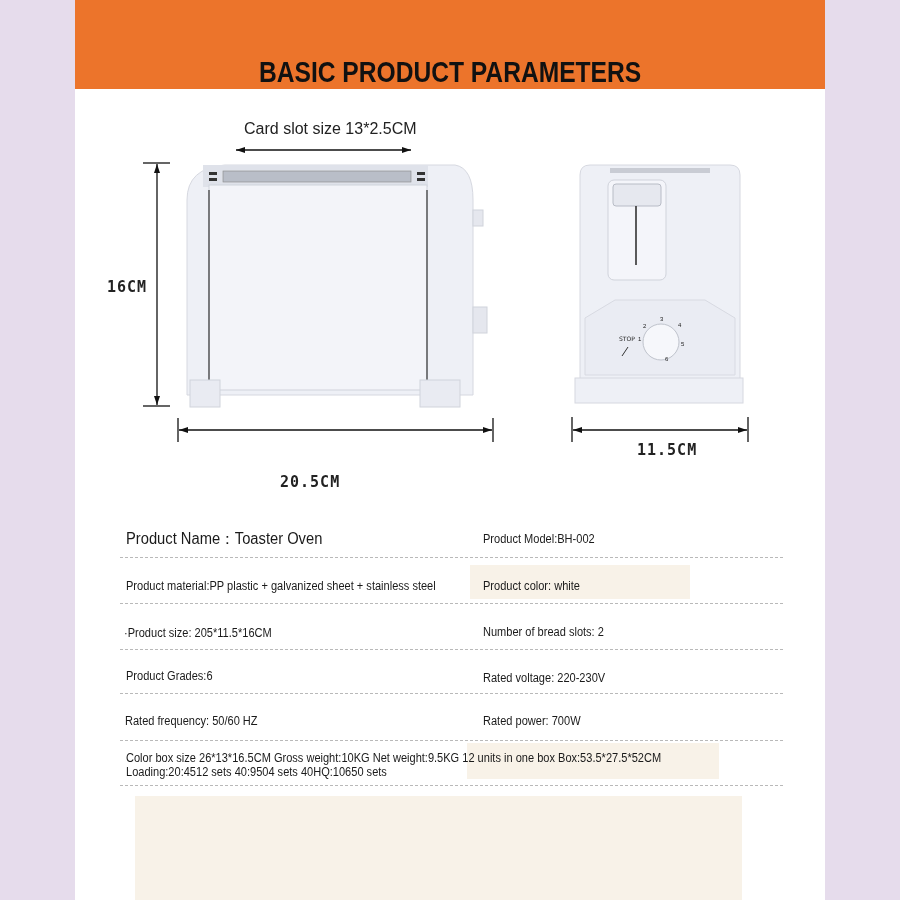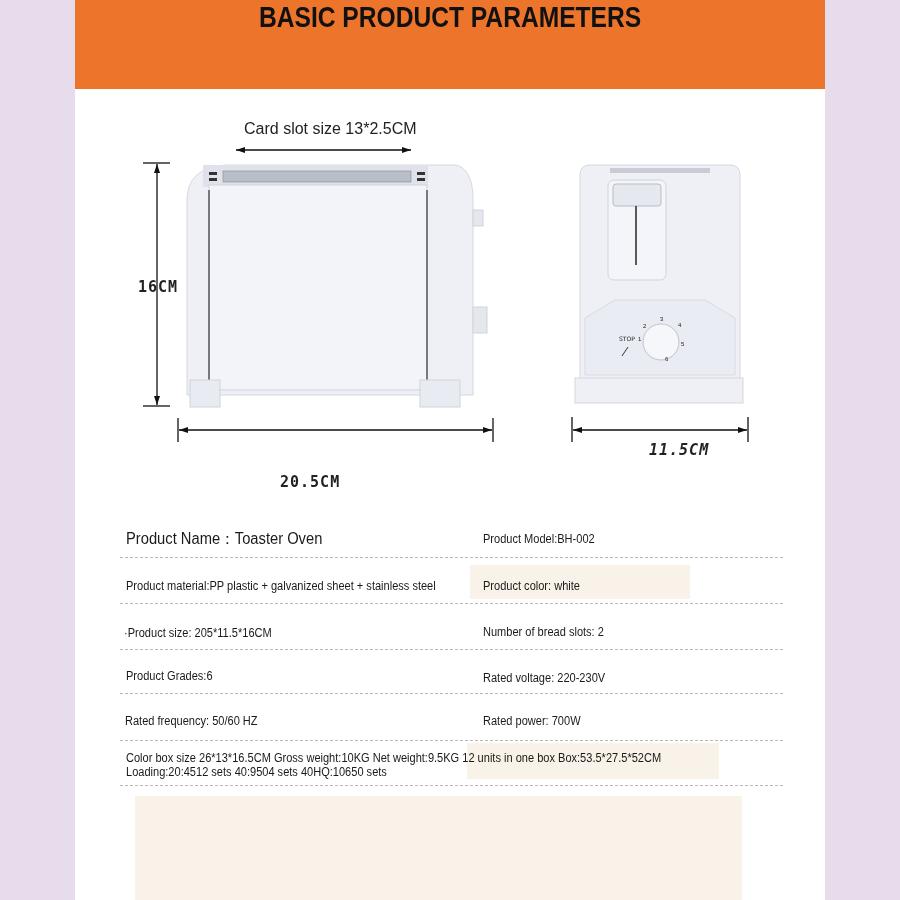--- a/index.html
+++ b/index.html
@@ -1,18 +1,18 @@
 <!DOCTYPE html>
 <html><head>
 <meta charset="utf-8">
 <style>
   html, body { margin:0; padding:0; }
   body { width:900px; height:900px; background:#e6dcec; position:relative; overflow:hidden; font-family:"Liberation Sans", sans-serif; }
   .panel { position:absolute; left:75px; top:0; width:750px; height:900px; background:#ffffff; }
-  .banner { position:absolute; left:0; top:0; width:750px; height:89px; background:#ec742b; display:flex; align-items:flex-start; justify-content:center; }
+  .banner { position:absolute; left:0; top:0; width:750px; height:89px; background:#ec742b; display:flex; align-items:flex-end; justify-content:center; }
   .banner h1 { margin:0; font-family:"Liberation Sans", sans-serif; font-size:30px; font-weight:bold; color:#111; transform:scaleX(0.82); letter-spacing:0; }
   .abs { position:absolute; }
   .dimtext-mono { font-family:"DejaVu Sans Mono", monospace; font-weight:bold; color:#222; font-size:15px; letter-spacing:1px; }
   .dimtext { font-family:"Liberation Sans", sans-serif; color:#222; font-size:16px;text-align:center; }
   .spec-row { position:absolute; left:45px; width:663px; border-bottom:1px dashed #b9b9b9; }
   .cell { position:absolute; font-family:"Liberation Sans", sans-serif; color:#1a1a1a; font-size:12px; white-space:nowrap; transform:scaleX(0.92); transform-origin:left center; }
   .cell.big { font-size:16px; }
   .hl { position:absolute; background:#f8f2e8; }
 </style>
 </head>
@@ -75,23 +75,23 @@
   </svg>
 
   <div class="abs" style="left:544px;top:335px;font-size:6px;color:#222;font-family:'DejaVu Sans',sans-serif;">STOP</div>
   <div class="abs" style="left:563px;top:336px;font-size:6px;color:#222;">1</div>
   <div class="abs" style="left:568px;top:323px;font-size:6px;color:#222;">2</div>
   <div class="abs" style="left:585px;top:316px;font-size:6px;color:#222;">3</div>
   <div class="abs" style="left:603px;top:322px;font-size:6px;color:#222;">4</div>
   <div class="abs" style="left:606px;top:341px;font-size:6px;color:#222;">5</div>
   <div class="abs" style="left:590px;top:356px;font-size:6px;color:#222;">6</div>
 
-  <div class="abs dimtext-mono" style="left:32px;top:278px;margin-left:31px;">16CM</div>
+  <div class="abs dimtext-mono" style="left:32px;top:278px;">16CM</div>
   <div class="abs dimtext-mono" style="left:205px;top:442px;margin-top:31px;">20.5CM</div>
-  <div class="abs dimtext-mono" style="left:574px;top:441px;font-style:italic;">11.5CM</div>
+  <div class="abs dimtext-mono" style="left:562px;top:441px;">11.5CM</div>
 
   <div class="hl" style="left:395px;top:565px;width:220px;height:34px;"></div>
   <div class="hl" style="left:392px;top:743px;width:252px;height:36px;"></div>
 
   <div class="spec-row" style="top:515px;height:42px;"></div>
   <div class="cell big" style="left:51px;top:529px;">Product Name：Toaster Oven</div>
   <div class="cell" style="left:408px;top:532px;">Product Model:BH-002</div>
 
   <div class="spec-row" style="top:557px;height:46px;"></div>
   <div class="cell" style="left:51px;top:579px;">Product material:PP plastic + galvanized sheet + stainless steel</div>

